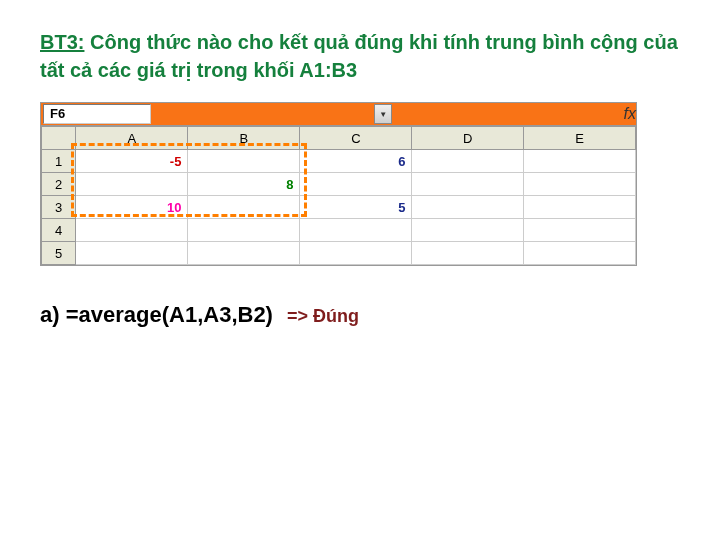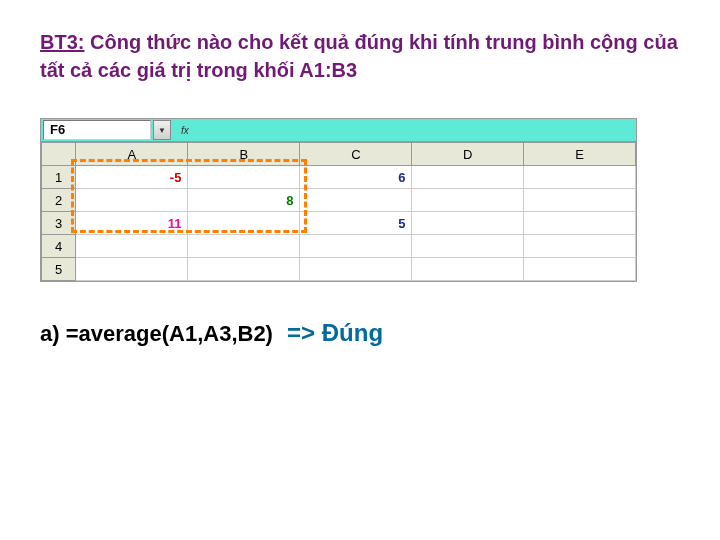--- a/index.html
+++ b/index.html
@@ -5,43 +5,44 @@
   body {
     margin: 0;
     padding: 28px 40px;
     font-family: Arial, sans-serif;
     background: #fff;
     width: 720px;
     height: 540px;
     box-sizing: border-box;
   }
   .title {
-    color: #701a75;
+    color: #15803d;
     font-weight: bold;
     font-size: 20px;
     line-height: 1.4;
-    margin-bottom: 34px;
+    margin-bottom: 18px;
   }
   .title .prefix {
     text-decoration: underline;
   }
   .sheet {
     border: 1px solid #999;
     background: #e8e8d8;
     font-family: Tahoma, sans-serif;
     font-size: 13px;
     width: 595px;
     position: relative;
   }
   .namebox-row {
     display: flex;
     align-items: center;
     height: 22px;
     border-bottom: 1px solid #999;
-    background: #5eead4;
+    background: #f97316;
+    justify-content: space-between;
   }
   .namebox {
     width: 94px;
     background: #fff;
     border: 1px inset #ccc;
     padding: 1px 6px;
     margin: 1px 2px;
     font-weight: bold;
     height: 16px;
     line-height: 16px;
@@ -54,21 +55,21 @@
     display: flex;
     align-items: center;
     justify-content: center;
     font-size: 8px;
     color: #333;
   }
   .fx-icon {
     font-style: italic;
     margin-left: 10px;
     color: #333;
-    font-size: 10px;
+    font-size: 16px;
   }
   table.grid {
     border-collapse: collapse;
     width: 100%;
     background: #fff;
   }
   table.grid th {
     background: #e8e8d8;
     border: 1px solid #999;
     font-weight: normal;
@@ -107,22 +108,22 @@
   }
   .answers {
     margin-top: 34px;
     font-size: 22px;
     font-weight: bold;
     color: #000;
     line-height: 1.38;
   }
   .answer-line { white-space: nowrap; }
   .correct {
-    color: #0369a1;
-    font-size: 24px;
+    color: #7f1d1d;
+    font-size: 18px;
     margin-left: 8px;
   }
 </style>
 </head>
 <body>
 
 <div class="title">
   <span class="prefix">BT3:</span><span> Công thức nào cho kết quả đúng khi tính trung bình cộng của tất cả các giá trị trong khối A1:B3</span>
 </div>
 
@@ -153,21 +154,21 @@
     <tr>
       <td class="rowhead">2</td>
       <td class="cell"></td>
       <td class="cell val-green">8</td>
       <td class="cell"></td>
       <td class="cell"></td>
       <td class="cell"></td>
     </tr>
     <tr>
       <td class="rowhead">3</td>
-      <td class="cell val-pink">11</td>
+      <td class="cell val-pink">10</td>
       <td class="cell"></td>
       <td class="cell val-blue">5</td>
       <td class="cell"></td>
       <td class="cell"></td>
     </tr>
     <tr>
       <td class="rowhead">4</td>
       <td class="cell"></td>
       <td class="cell"></td>
       <td class="cell"></td>

